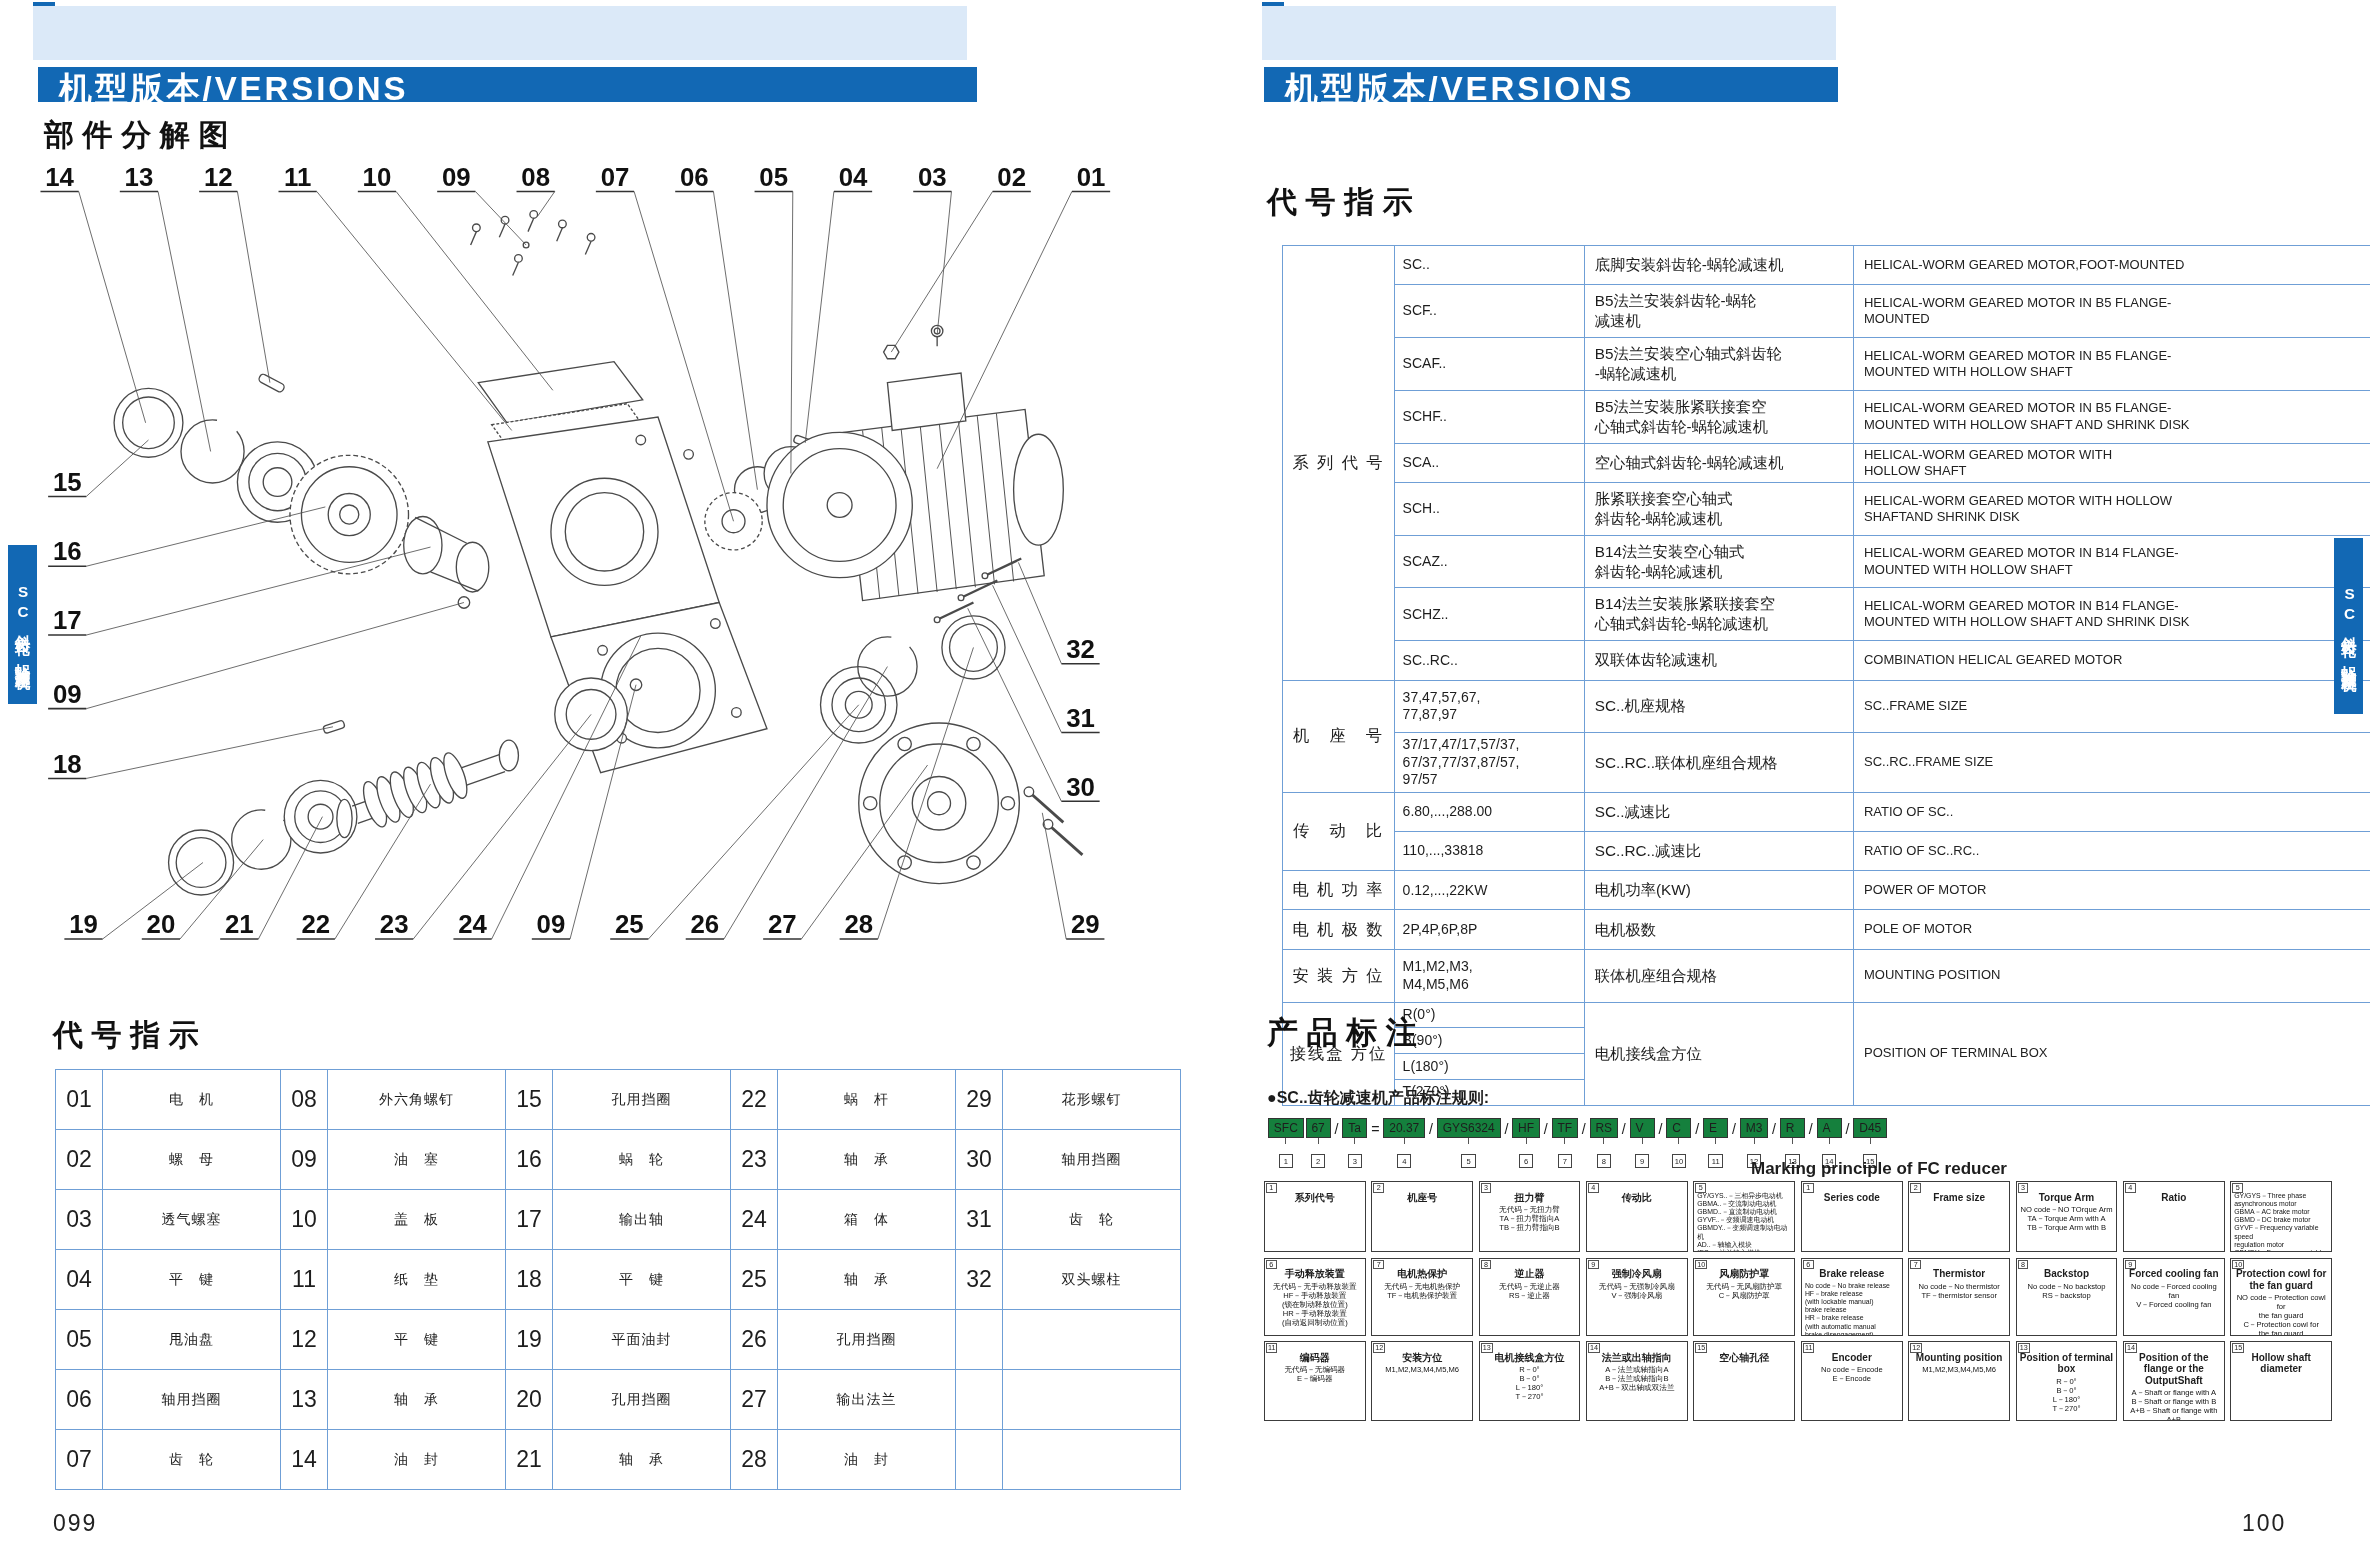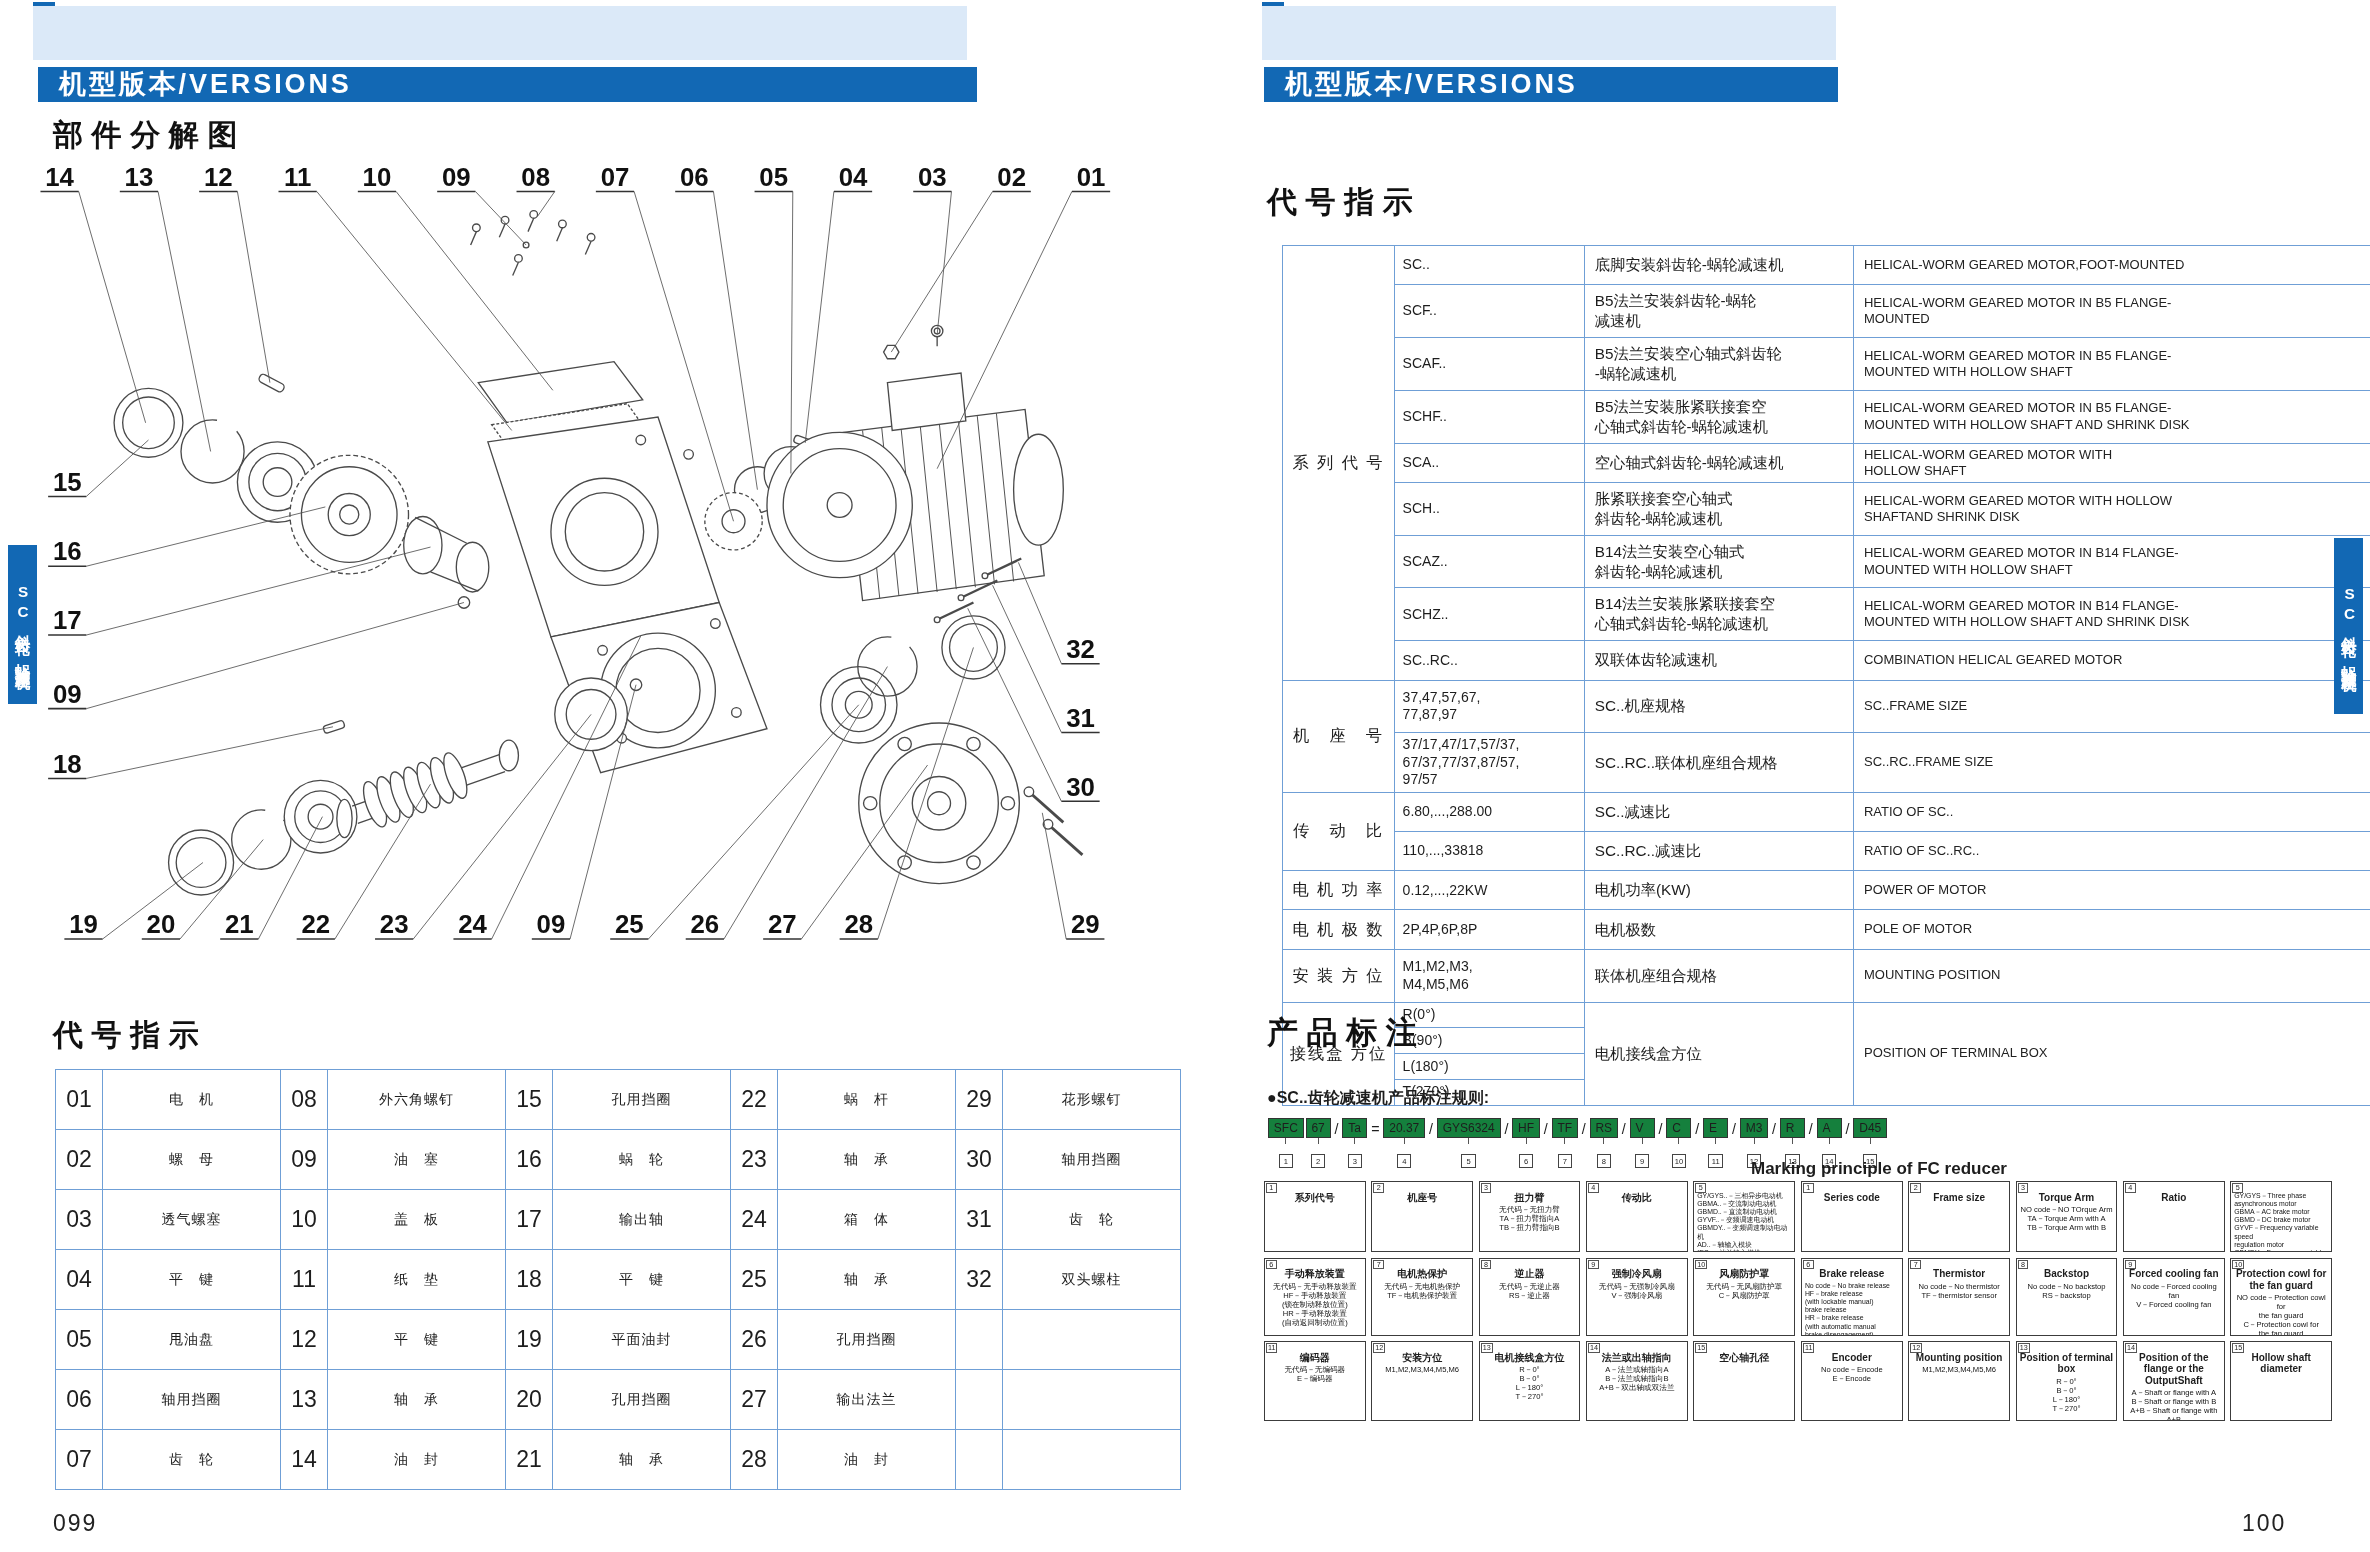--- a/index.html
+++ b/index.html
@@ -7,22 +7,22 @@
     width:2371px;height:1552px;position:relative;overflow:hidden;
     background:#ffffff;color:#1d1d1d;
     font-family:"Liberation Sans","DejaVu Sans",sans-serif;
     -webkit-font-smoothing:antialiased;
   }
   .abs{position:absolute;}
   
   .band{background:#dbe9f8;}
   .corner{background:#1268b4;}
   .headbar{
-    background:#1268b4;color:#fff;display:flex;align-items:flex-end;
-    font-size:27px;font-weight:bold;letter-spacing:2.9px;padding-left:21px;box-sizing:border-box;
+    background:#1268b4;color:#fff;display:flex;align-items:flex-start;
+    font-size:33px;font-weight:bold;letter-spacing:2.9px;padding-left:21px;box-sizing:border-box;
   }
   .sec-title{font-size:30px;font-weight:bold;letter-spacing:8.6px;color:#111;}
   .pagenum{font-size:23px;color:#222;letter-spacing:1.9px;}
   .sidetab{
     background:#1268b4;color:#fff;display:flex;align-items:center;justify-content:center;
     writing-mode:vertical-rl;text-orientation:upright;
     font-size:15.3px;letter-spacing:2.9px;font-weight:bold;
   }
   
   #parts-table{border-collapse:collapse;table-layout:fixed;width:1094px;}
@@ -74,21 +74,21 @@
 </style>
 </head>
 <body>
 
 <div class="abs corner" style="left:33px;top:1.9px;width:22px;height:27px;"></div>
 <div class="abs band" style="left:33px;top:5.7px;width:934px;height:54px;"></div>
 <div class="abs headbar" style="left:38px;top:67px;width:939px;height:35px;">
   <span>机型版本/VERSIONS</span>
 </div>
 
-<div class="abs sec-title" style="left:53px;top:115px;">部件分解图</div>
+<div class="abs sec-title" style="left:44px;top:115px;">部件分解图</div>
 
 <svg id="diagram-svg" class="abs" style="left:29px;top:153px;" width="1128" height="813" viewBox="0 0 1180 850">
   <g stroke="#4a4a4a" stroke-width="1.4" fill="#ffffff">
 
     <g fill="#fff">
       <circle cx="468" cy="78" r="4"></circle>
         <line x1="468" y1="82" x2="462" y2="96"></line>
       <circle cx="498" cy="70" r="4"></circle>
         <line x1="498" y1="74" x2="492" y2="88"></line>
       <circle cx="528" cy="64" r="4"></circle>

